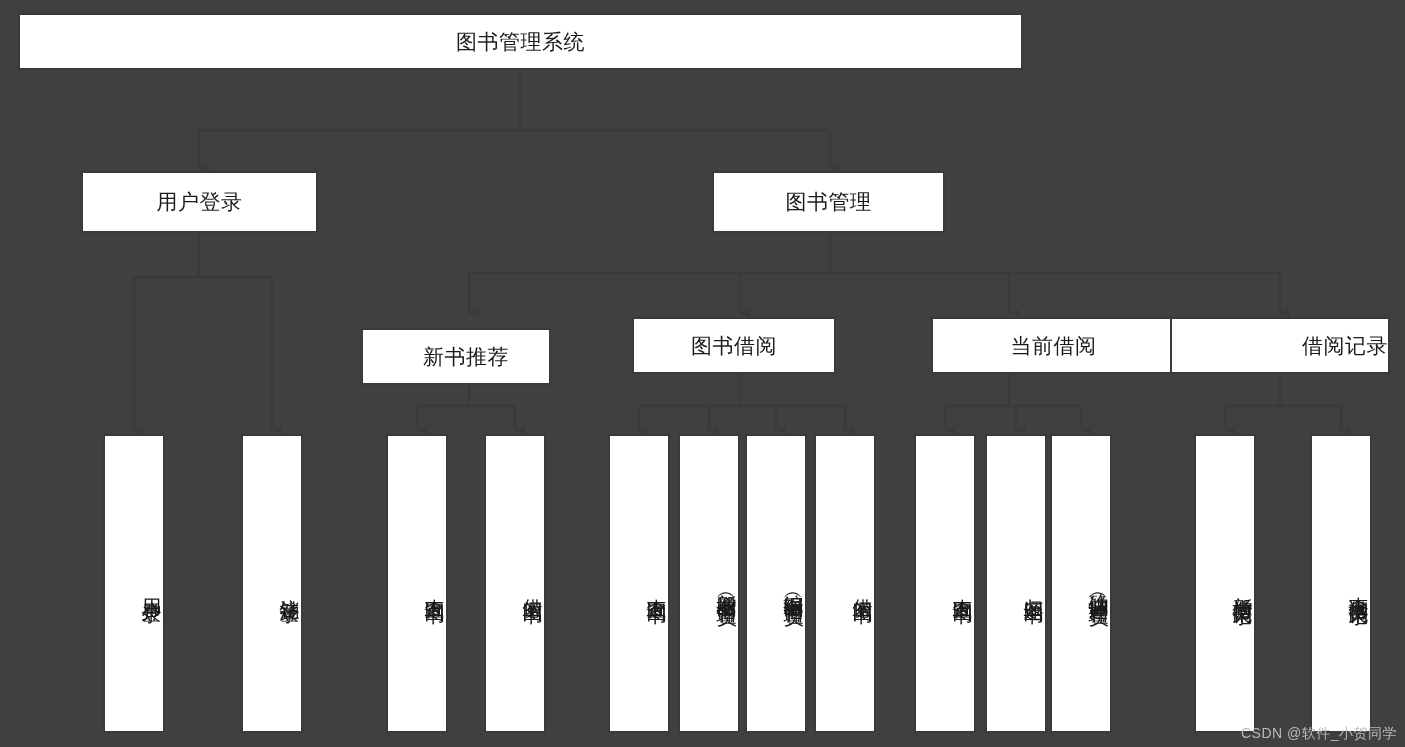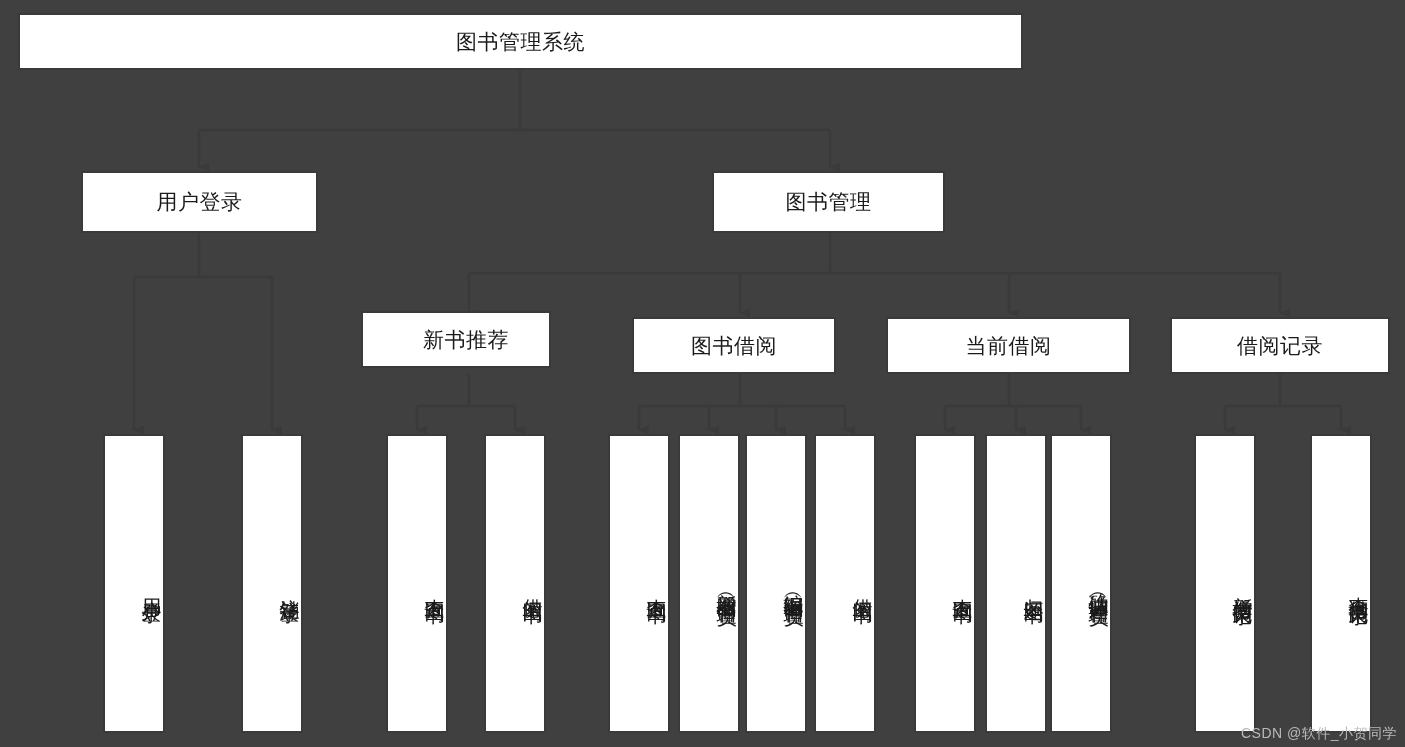--- a/index.html
+++ b/index.html
@@ -127,30 +127,30 @@
     <span class="node-label">图书管理系统</span>
   </div>
 
   <div class="node horiz" style="left: 81px; top: 171px; width: 237px; height: 62px;">
     <span class="node-label">用户登录</span>
   </div>
   <div class="node horiz" style="left: 712px; top: 171px; width: 233px; height: 62px; justify-content: center;">
     <span class="node-label">图书管理</span>
   </div>
 
-  <div class="node horiz" style="left: 361px; top: 311px; width: 190px; height: 57px; padding-left: 20px;">
+  <div class="node horiz" style="left: 361px; top: 328px; width: 190px; height: 57px; padding-left: 20px;">
     <span class="node-label">新书推荐</span>
   </div>
   <div class="node horiz" style="left: 632px; top: 317px; width: 204px; height: 57px;">
     <span class="node-label">图书借阅</span>
   </div>
-  <div class="node horiz" style="left: 886px; top: 317px; width: 245px; height: 57px;">
+  <div class="node horiz" style="left: 931px; top: 317px; width: 245px; height: 57px;">
     <span class="node-label">当前借阅</span>
   </div>
-  <div class="node horiz" style="left: 1170px; top: 317px; width: 220px; height: 57px;">
+  <div class="node horiz" style="left: 1170px; top: 317px; width: 220px; height: 57px; justify-content: flex-end;">
     <span class="node-label">借阅记录</span>
   </div>
 
   <div class="node vert" style="left: 103px; top: 434px; width: 62px; height: 299px;">
     <span class="node-label">用户登录</span>
   </div>
   <div class="node vert" style="left: 241px; top: 434px; width: 62px; height: 299px;">
     <span class="node-label">注销登录</span>
   </div>
   <div class="node vert" style="left: 386px; top: 434px; width: 62px; height: 299px;">

